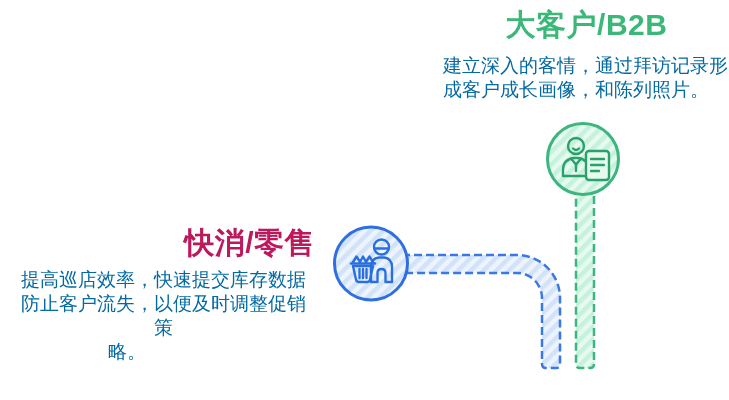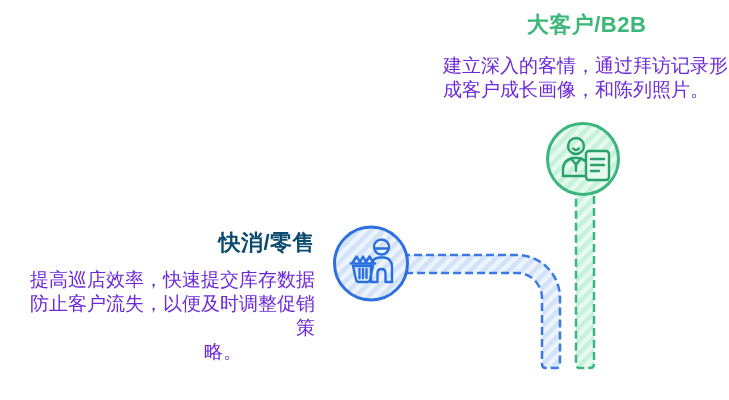--- a/index.html
+++ b/index.html
@@ -3,28 +3,28 @@
 <meta charset="utf-8">
 <style>
   html,body{margin:0;padding:0;}
   body{font-family:"Liberation Sans", sans-serif; background:#ffffff;}
   .canvas{position:relative; width:729px; height:400px; background:#ffffff; overflow:hidden;}
 
   .text-block{position:absolute;}
   .block-b2b{left:443px; top:10px; width:287px;}
   .block-retail{left:12px; top:228px; width:303px;}
 
-  .section-title{font-size:22px; font-weight:bold; line-height:30px; letter-spacing:0.5px;}
+  .section-title{font-size:30px; font-weight:bold; line-height:30px; letter-spacing:0.5px;}
   .block-b2b .section-title{color:#3bb878; text-align:center;}
-  .block-retail .section-title{color:#0c4a6e; text-align:right;}
+  .block-retail .section-title{color:#be185d; text-align:right;}
 
-  .section-desc{margin-top:14px; font-size:19px; line-height:24px; color:#6d28d9;}
+  .section-desc{margin-top:14px; font-size:19px; line-height:24px; color:#0369a1;}
   .block-retail .section-desc{margin-top:10px;}
   .block-b2b .desc-line{text-align:left;}
-  .block-retail .desc-line{text-align:right;}
+  .block-retail .desc-line{text-align:center;}
   .block-retail .desc-line.indent-right{padding-right:73px;}
 
   .diagram-svg{position:absolute; left:0; top:0;}
 </style>
 </head>
 <body>
 
 <div class="canvas">
 
   <svg class="diagram-svg" width="729" height="400" viewBox="0 0 729 400">

